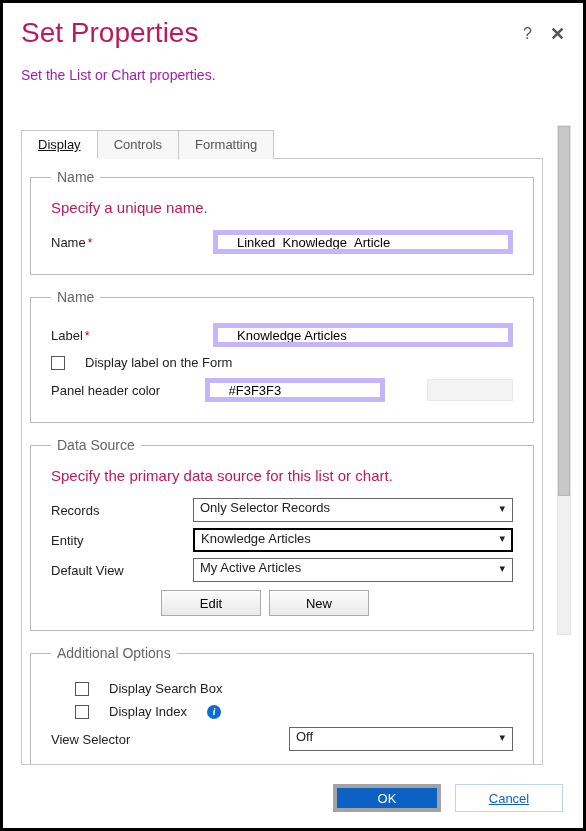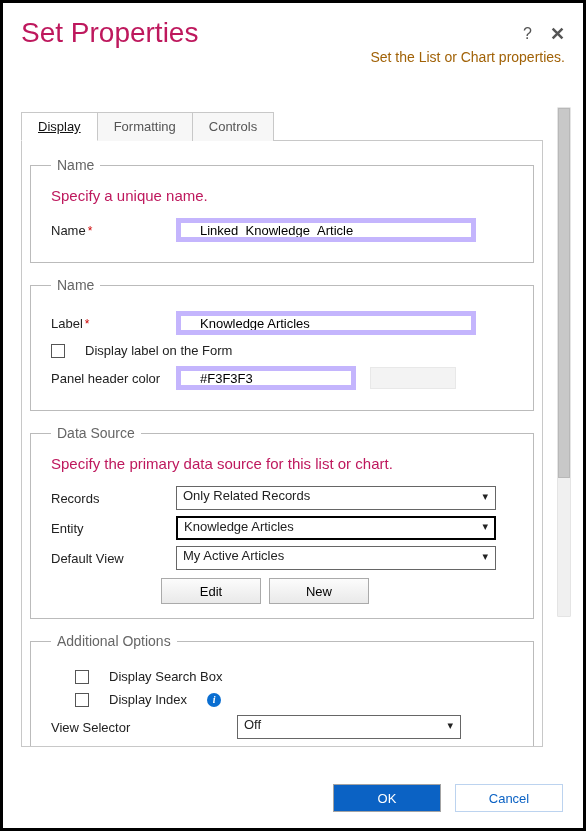--- a/index.html
+++ b/index.html
@@ -19,24 +19,23 @@
     padding: 14px 18px 18px 18px;
   }
   .header { position: relative; }
   .title {
     color: #be185d;
     font-size: 28px;
     font-weight: 400;
     margin: 0;
   }
   .subtitle {
-    color: #a16207;
+    color: #a21caf;
     font-size: 14px;
-    margin: 0 0 0 0;
-    text-align: right;
+    margin: 18px 0 0 0;
   }
   .header-icons {
     position: absolute;
     top: 6px;
     right: 0;
     display: flex;
     gap: 18px;
     align-items: center;
     color: #555;
   }
@@ -97,40 +96,41 @@
     border-top: none;
     width: calc(100% - 22px);
     padding: 10px 8px 8px 8px;
     height: 606px;
     overflow: hidden;
     position: relative;
   }
 
   fieldset.group {
     border: 1px solid #bbb;
-    margin: 6px 0 14px 0;
+    margin: 0 0 14px 0;
     padding: 12px 20px 14px 20px;
     position: relative;
   }
   fieldset.group legend {
     font-size: 14px;
     color: #666;
     padding: 0 6px;
   }
   .hint {
     color: #be185d;
     font-size: 15px;
     margin: 2px 0 14px 0;
   }
   .row {
     display: flex;
     align-items: center;
     margin: 6px 0;
     font-size: 13px;
     color: #222;
+    justify-content: space-between;
   }
   .row .label {
     width: 125px;
     flex-shrink: 0;
   }
   .req { color: #c00; font-size: 12px; margin-left: 2px; }
   .input-text {
     flex: 1;
     height: 24px;
     border: 5px solid #c4b5fd;
@@ -222,36 +222,37 @@
   .footer {
     position: absolute;
     bottom: 16px;
     right: 20px;
     display: flex;
     gap: 14px;
   }
   .btn-primary {
     background: #0b62c4;
     color: #fff;
-    border: 1px solid #a3a3a3;
+    border: 4px solid #a3a3a3;
     width: 108px;
     height: 28px;
     font-size: 13px;
     cursor: pointer;
     font-family: inherit;
   }
   .btn-secondary {
     background: #fff;
     color: #0b62c4;
     border: 1px solid #bcd3ef;
     width: 108px;
     height: 28px;
     font-size: 13px;
     cursor: pointer;
     font-family: inherit;
+    text-decoration: underline;
   }
   .entity-select { border: 2px solid #000; }
 </style>
 </head>
 <body>
 
 <div class="outer">
   <div class="header">
     <h1 class="title">Set Properties</h1>
     <div class="subtitle">Set the List or Chart properties.</div>
@@ -261,22 +262,22 @@
     </div>
   </div>
 
   <div class="content-wrap">
     <div class="scrollbar-fake">
       <div class="scrollbar-thumb"></div>
     </div>
 
     <div class="tabs">
       <div class="tab active">Display</div>
+      <div class="tab">Controls</div>
       <div class="tab">Formatting</div>
-      <div class="tab">Controls</div>
     </div>
 
     <div class="panel">
 
       <fieldset class="group">
         <legend>Name</legend>
         <div class="hint">Specify a unique name.</div>
         <div class="row">
           <span class="label"><span>Name</span><span class="req">*</span></span>
           <input class="input-text" type="text" value="Linked_Knowledge_Article" style="">
@@ -299,21 +300,21 @@
           <span class="swatch"></span>
         </div>
       </fieldset>
 
       <fieldset class="group">
         <legend>Data Source</legend>
         <div class="hint">Specify the primary data source for this list or chart.</div>
         <div class="row">
           <span class="label">Records</span>
           <div class="select-wrap">
-            <div class="select">Only Related Records</div>
+            <div class="select">Only Selector Records</div>
           </div>
         </div>
         <div class="row">
           <span class="label">Entity</span>
           <div class="select-wrap">
             <div class="select entity-select">Knowledge Articles</div>
           </div>
         </div>
         <div class="row">
           <span class="label">Default View</span>

